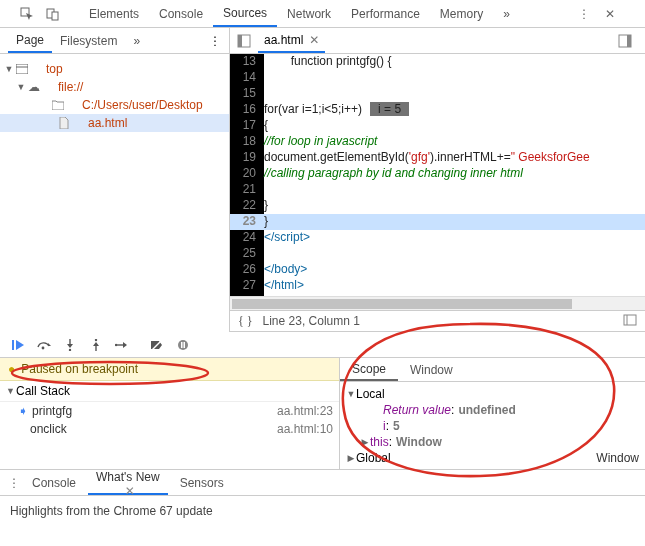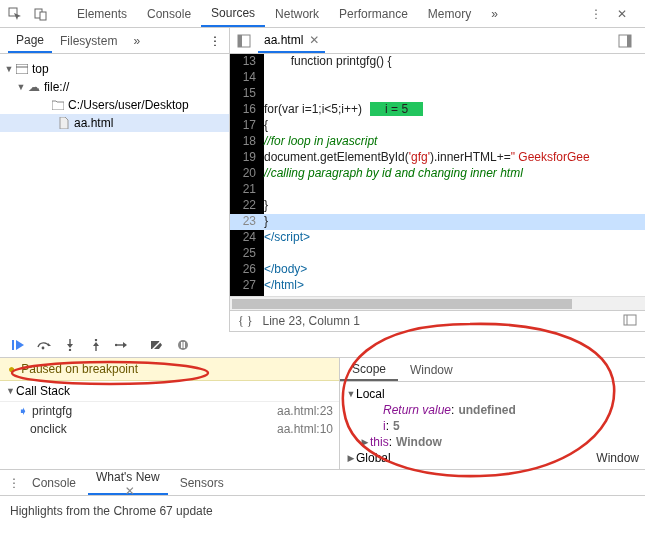--- a/index.html
+++ b/index.html
@@ -1,52 +1,52 @@
 <!DOCTYPE html>
 <html><head>
 <meta charset="utf-8">
 <style>
 * { margin: 0; padding: 0; box-sizing: border-box; font-family: "Segoe UI", Arial, sans-serif; font-size: 12px; }
 body { background: #fff; width: 645px; height: 546px; overflow: hidden; position: relative; }
 
-.toolbar { display: flex; align-items: center; height: 28px; border-bottom: 1px solid #ccc; padding: 0 6px; }
+.toolbar { display: flex; align-items: center; height: 28px; border-bottom: 1px solid #ccc; padding: 0 18px; }
 .toolbar .icon { width: 18px; height: 18px; margin-right: 8px; color: #666; display: flex; align-items: center; justify-content: center; cursor: pointer; }
 .tabs { display: flex; align-items: stretch; flex: 1; height: 27px; }
 .tab { padding: 0 10px; display: flex; align-items: center; height: 100%; color: #555; cursor: pointer; }
 .tab.active { border-bottom: 2px solid #1a73e8; color: #333; }
 .vsep { width: 1px; background: #ddd; margin: 4px 4px; }
 
 .row2 { display: flex; height: 26px; border-bottom: 1px solid #ccc; }
 .row2-left { width: 230px; display: flex; align-items: center; border-right: 1px solid #ccc; padding: 0 8px; }
 .row2-left .subtab { padding: 0 8px; height: 100%; display: flex; align-items: center; cursor: pointer; color: #555; }
 .row2-left .subtab.active { border-bottom: 2px solid #1a73e8; color: #333; }
 .row2-right { flex: 1; display: flex; align-items: center; padding: 0 6px; }
 .row2-right .icon { width: 16px; height: 16px; margin-right: 6px; color: #666; display: flex; align-items: center; justify-content: center; }
 .file-tab { display: flex; align-items: center; padding: 0 6px; height: 100%; border-bottom: 2px solid #1a73e8; }
 .file-tab .close { margin-left: 6px; color: #777; cursor: pointer; }
 
 .main { display: flex; height: 278px; }
 .nav { width: 230px; border-right: 1px solid #ccc; padding: 6px 0; overflow: auto; }
 .tree-row { display: flex; align-items: center; height: 18px; padding-left: 4px; cursor: pointer; }
 .tree-row .tw { width: 10px; color: #666; font-size: 9px; text-align: center; }
 .tree-row .ic { width: 16px; text-align: center; color: #666; display: flex; justify-content: center; }
-.tree-row .lbl { margin-left: 2px; color: #000000; }
+.tree-row .lbl { margin-left: 16px; color: #c2410c; }
 .tree-row.sel { background: #dbe8fb; }
 .indent1 { padding-left: 16px; } .indent2 { padding-left: 40px; text-align: right; } .indent3 { padding-left: 56px; }
 
 .editor { flex: 1; display: flex; flex-direction: column; position: relative; }
 .code { flex: 1; overflow: hidden; font-family: Consolas, monospace; font-size: 12px; }
 .code-row { display: flex; height: 16px; }
 .gut { width: 34px; text-align: right; padding-right: 8px; color: #888; background: #000000; }
 .ln { flex: 1; white-space: pre; color: #222; }
 .ln .kw { color: #222; } .ln .str { color: #c41a16; } .ln .cmt { color: #007400; font-style: italic; }
 .ln .fn { color: #222; } .ln .bool { color: #0f68a0; }
-.code-row.hl .gut { background: #c8e1ff; }
+.code-row.hl .gut { background: #c8e1ff; font-weight: bold; }
 .code-row.hl .ln { background: #c8e1ff; }
-.chip { background: #22c55e; padding: 0 15px; margin-left: 8px; }
+.chip { background: #737373; padding: 0 8px; margin-left: 8px; }
 .scrollbar-h { height: 14px; background: #f0f0f0; border-top: 1px solid #ddd; display: flex; align-items: center; }
 .scrollbar-h .thumb { height: 10px; background: #c2c2c2; width: 340px; margin-left: 2px; }
 
 .status { display: flex; align-items: center; height: 22px; border-top: 1px solid #ccc; border-bottom: 1px solid #ccc; padding: 0 8px; color: #555; gap: 10px; }
 .status .spacer { flex: 1; }
 
 .dbg { height: 26px; display: flex; align-items: center; padding: 0 8px; border-bottom: 1px solid #ccc; }
 .dbg .db-btn { width: 20px; height: 18px; margin-right: 6px; color: #555; display: flex; align-items: center; justify-content: center; cursor: pointer; }
 .dbg .db-btn.blue { color: #4285f4; }
 

